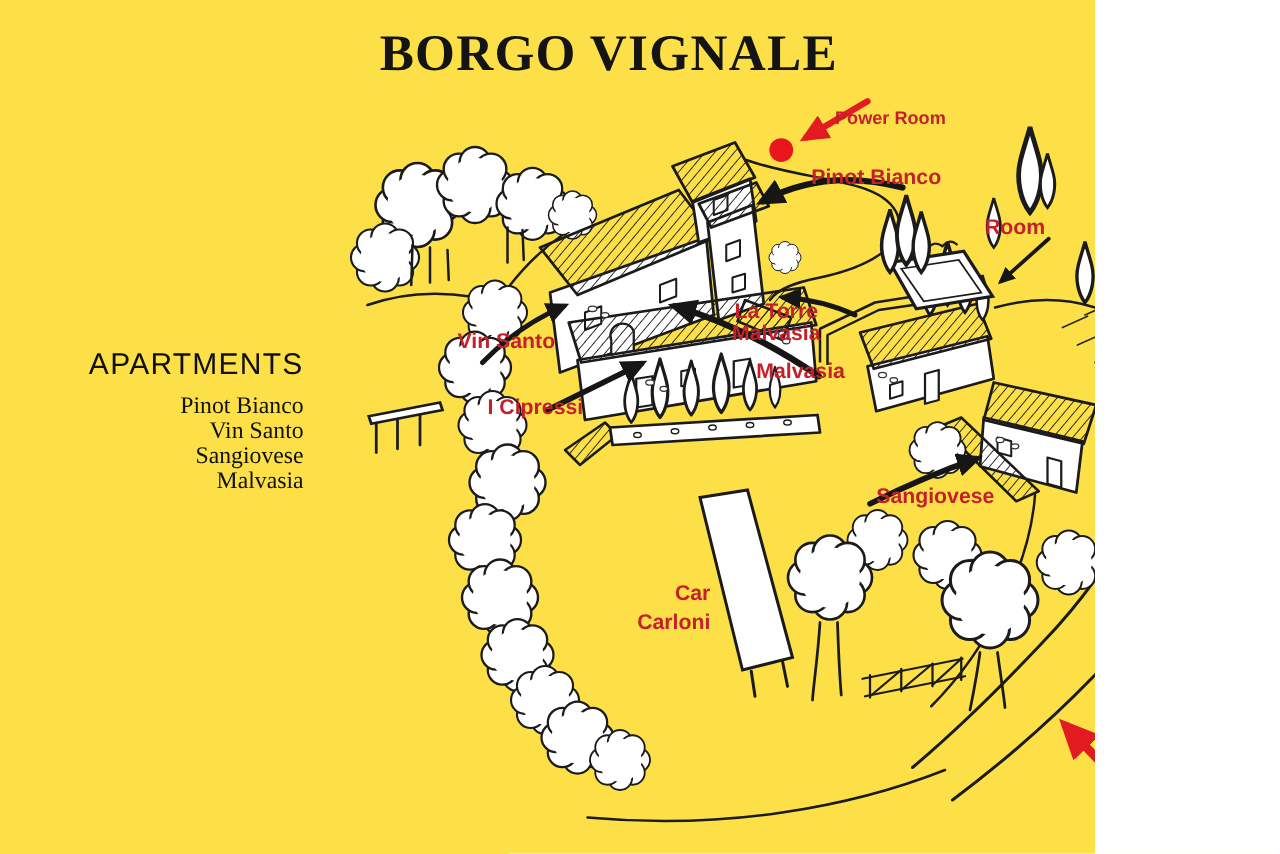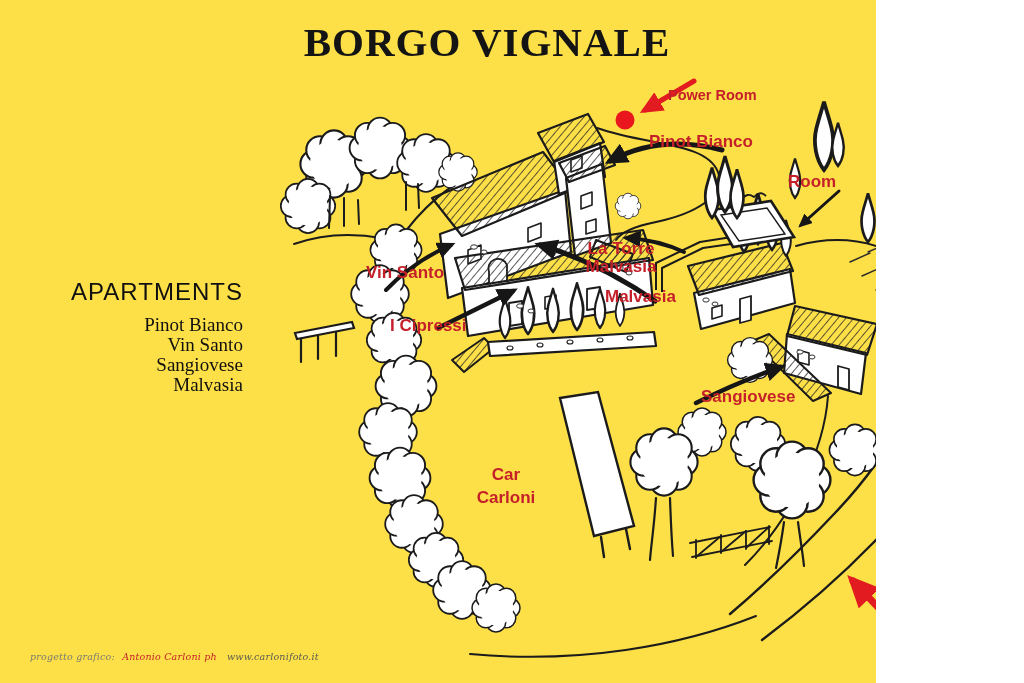--- a/index.html
+++ b/index.html
@@ -21,21 +21,21 @@
   .map-label{position:absolute;font-family:Liberation Sans, sans-serif;font-weight:700;
     color:#c5202a;white-space:nowrap;font-size:17px;}
   .lbl-power{left:668px;top:87px;font-size:14.5px;}
   .lbl-pinot{left:649px;top:132px;}
   .lbl-pool{left:788px;top:172px;}
   .lbl-vinsanto{left:366px;top:263px;}
   .lbl-torre{left:621px;top:240px;transform:translateX(-50%);text-align:center;line-height:18px;}
   .lbl-malvasia{left:605px;top:287px;}
   .lbl-cipressi{left:370px;top:316px;margin-left:20px;}
   .lbl-sangiovese{left:701px;top:387px;}
-  .lbl-parking{left:506px;top:463px;transform:translateX(-50%);text-align:center;line-height:23px;}
+  .lbl-parking{left:539px;top:463px;transform:translateX(-50%);text-align:right;line-height:23px;}
 
   .credit{position:absolute;left:30px;top:651px;font-family:"DejaVu Serif",serif;
     font-style:italic;font-size:9.5px;letter-spacing:.2px;white-space:nowrap;}
   .credit .c-prefix{color:#7a7a72;}
   .credit .c-name{color:#c5202a;margin-left:4px;}
   .credit .c-site{color:#5a5a55;margin-left:7px;}
 </style>
 </head>
 <body>
 
@@ -296,19 +296,14 @@
     <div>Malvasia</div>
   </div>
   <div class="map-label lbl-malvasia">Malvasia</div>
   <div class="map-label lbl-cipressi">I Cipressi</div>
   <div class="map-label lbl-sangiovese">Sangiovese</div>
   <div class="map-label lbl-parking">
     <div>Car</div>
     <div>Carloni</div>
   </div>
 
-  <div class="credit">
-    <span class="c-prefix">progetto grafico:</span>
-    <span class="c-name">Antonio Carloni ph</span>
-    <span class="c-site">www.carlonifoto.it</span>
-  </div>
 
 </div>
 
 </body></html>

